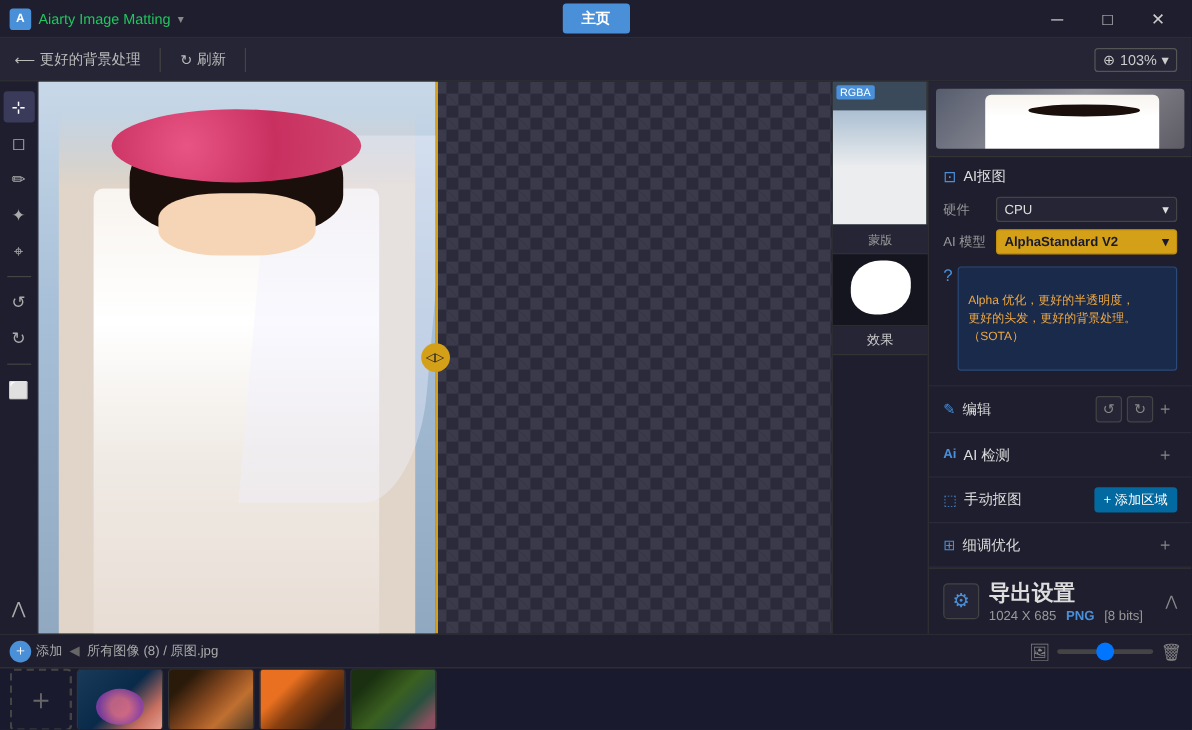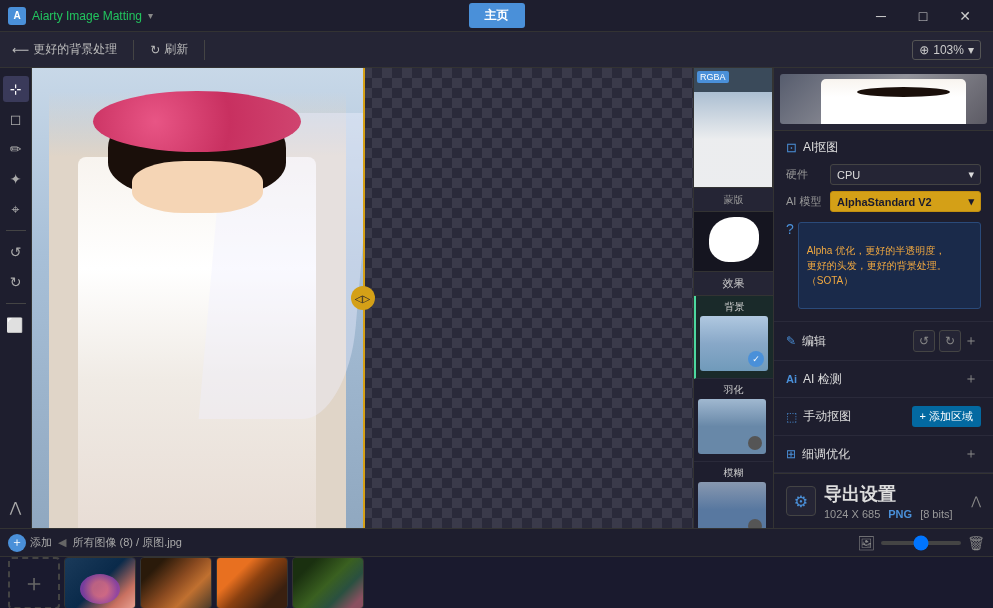--- a/index.html
+++ b/index.html
@@ -271,44 +271,20 @@
     <div style="padding:4px;background:#252535;border-bottom:1px solid #333;text-align:center;">
       <span style="color:#999;font-size:10px;">蒙版</span>
     </div>
     <div style="height:60px;background:#151520;border-bottom:1px solid #333;position:relative;">
       <div style="position:absolute;top:5px;left:10px;width:50px;height:45px;background:#fff;border-radius:50% 40% 50% 40%;transform:translateX(5px);"></div>
     </div>
     <div style="padding:4px;background:#252535;border-bottom:1px solid #333;text-align:center;">
       <span style="color:#ccc;font-size:11px;">效果</span>
     </div>
 
-    <div style="flex:1;overflow-y:auto;">
-
-      <div class="effect-item effect-active">
-        <div style="font-size:10px;color:#ccc;text-align:center;margin-bottom:2px;">背景</div>
-        <div class="effect-thumb bg-thumb">
-          <div style="position:absolute;bottom:4px;right:4px;width:16px;height:16px;border-radius:50%;background:#4a90d9;display:flex;align-items:center;justify-content:center;color:white;font-size:9px;">✓</div>
-        </div>
-      </div>
-
-      <div class="effect-item">
-        <div style="font-size:10px;color:#ccc;text-align:center;margin-bottom:2px;">羽化</div>
-        <div class="effect-thumb feather-thumb">
-          <div style="position:absolute;bottom:4px;right:4px;" class="effect-toggle-off"></div>
-        </div>
-      </div>
-
-      <div class="effect-item">
-        <div style="font-size:10px;color:#ccc;text-align:center;margin-bottom:2px;">模糊</div>
-        <div class="effect-thumb blur-thumb">
-          <div style="position:absolute;bottom:4px;right:4px;" class="effect-toggle-off"></div>
-        </div>
-      </div>
-
-    </div>
   </div>
 
   <div class="right-panel">
 
     <div style="height:120px;background:#252535;border-bottom:1px solid #333;padding:6px;position:relative;">
       <div style="width:100%;height:100%;background:linear-gradient(135deg,rgba(200,220,240,0.3) 0%,rgba(255,255,255,0.5) 50%,rgba(220,215,210,0.3) 100%);border-radius:3px;position:relative;overflow:hidden;">
         <div style="position:absolute;bottom:0;right:10%;width:70%;height:90%;background:linear-gradient(180deg,#f8f4ef 0%,#fff 40%);;border-radius:5px 5px 0 0;"></div>
         <div style="position:absolute;bottom:55%;right:18%;width:45%;height:20%;background:#1a0f0a;border-radius:50%;"></div>
       </div>
     </div>

